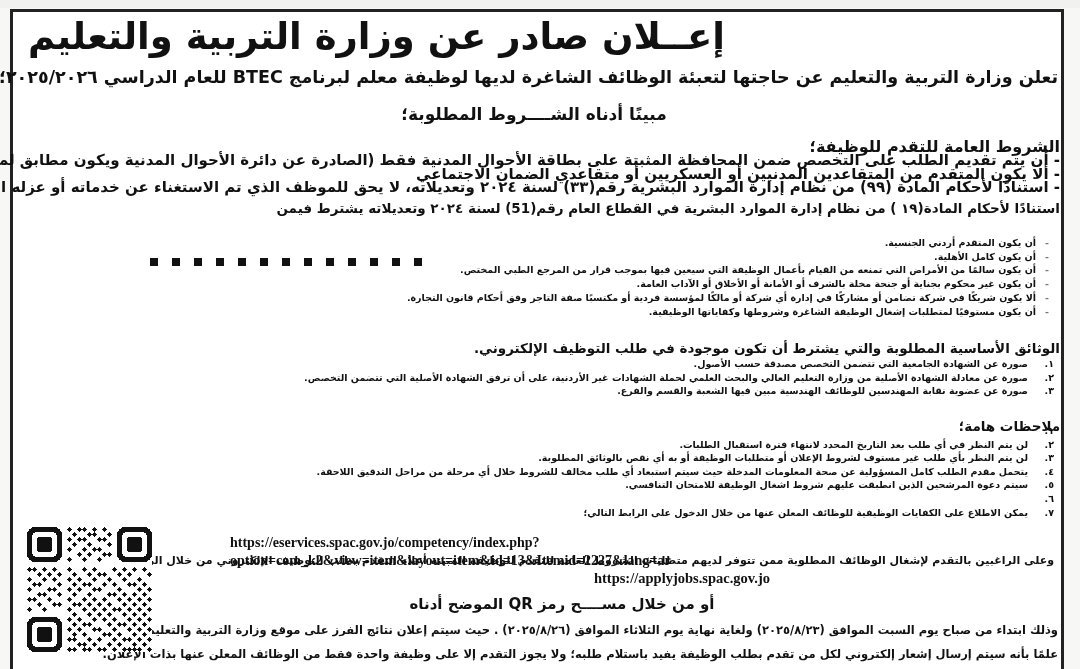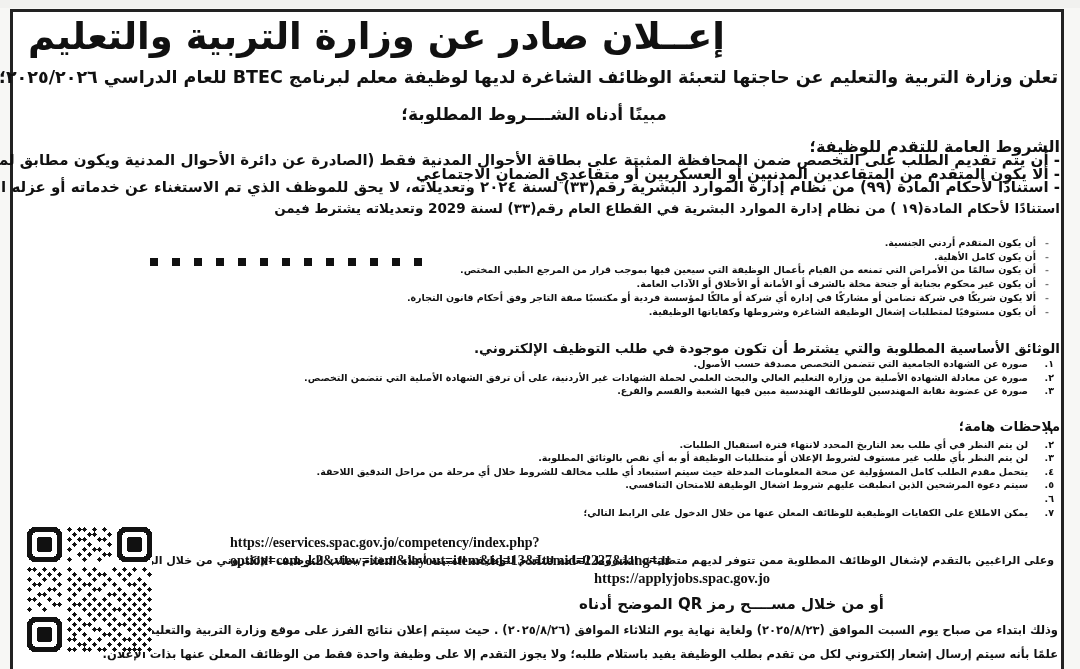--- a/index.html
+++ b/index.html
@@ -57,21 +57,21 @@
     font-family:"Liberation Serif", serif; font-weight:bold; font-size:14px; line-height:18px;
   }
   .apply-text {
     position:absolute; right:26px; top:553px; direction:rtl; font-weight:bold; font-size:11px; line-height:16px; white-space:nowrap;
   }
   .url2 {
     position:absolute; left:330px; top:568px; width:440px; text-align:right;
     font-family:"Liberation Serif", serif; font-weight:bold; font-size:14.5px; line-height:20px;
   }
   .qr-line {
-    position:absolute; left:224px; top:594px; width:660px; text-align:right; direction:rtl;
+    position:absolute; left:232px; top:594px; width:660px; text-align:center; direction:rtl;
     font-weight:bold; font-size:15px; line-height:20px;
   }
   .closing {
     position:absolute; right:22px; direction:rtl; font-weight:bold; font-size:11.5px; line-height:16px; white-space:nowrap;
   }
   .closing1 { top:622px; }
   .closing2 { top:646px; }
   .qr {
     position:absolute; left:27px; top:527px; width:125px; height:125px; background:#fff;
   }
@@ -87,21 +87,21 @@
 <div class="intro">تعلن وزارة التربية والتعليم عن حاجتها لتعبئة الوظائف الشاغرة لديها لوظيفة معلم لبرنامج BTEC للعام الدراسي ٢٠٢٥/٢٠٢٦؛ حسب الشواغر المبينة أدناه.</div>
 <div class="subtitle">مبينًا أدناه الشــــروط المطلوبة؛</div>
 
 <div class="sec h-general">الشروط العامة للتقدم للوظيفة؛</div>
 <div class="sec general-list">
   <div>أن يتم تقديم الطلب على التخصص ضمن المحافظة المثبتة على بطاقة الأحوال المدنية فقط (الصادرة عن دائرة الأحوال المدنية ويكون مطابق لمكان الوظيفة الشاغرة).</div>
   <div>ألا يكون المتقدم من المتقاعدين المدنيين أو العسكريين أو متقاعدي الضمان الاجتماعي</div>
   <div>استنادًا لأحكام المادة (٩٩) من نظام إدارة الموارد البشرية رقم(٣٣) لسنة ٢٠٢٤ وتعديلاته، لا يحق للموظف الذي تم الاستغناء عن خدماته أو عزله التقدم للتنافس على إشغال أي وظيفة في القطاع العام.</div>
 </div>
 
-<div class="sec h-article">استنادًا لأحكام المادة(١٩ ) من نظام إدارة الموارد البشرية في القطاع العام رقم(٣٣) لسنة 2029 وتعديلاته يشترط فيمن</div>
+<div class="sec h-article">استنادًا لأحكام المادة(١٩ ) من نظام إدارة الموارد البشرية في القطاع العام رقم(51) لسنة ٢٠٢٤ وتعديلاته يشترط فيمن</div>
 <div class="sec article-list">
   <div class="row">
       <span class="bul">-</span>
       <span>أن يكون المتقدم أردني الجنسية.</span>
     </div>
   <div class="row">
       <span class="bul">-</span>
       <span>أن يكون كامل الأهلية.</span>
     </div>
   <div class="row">

